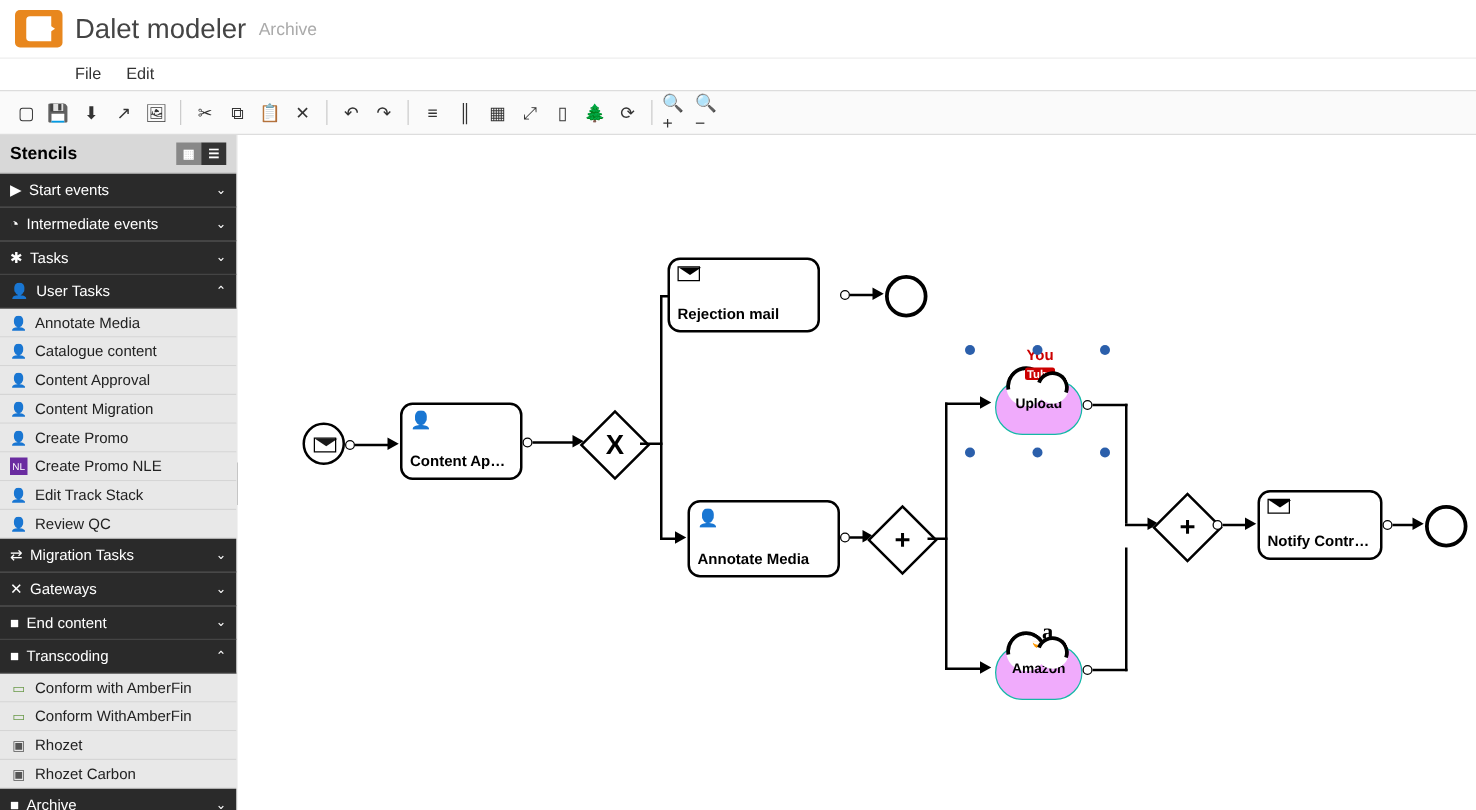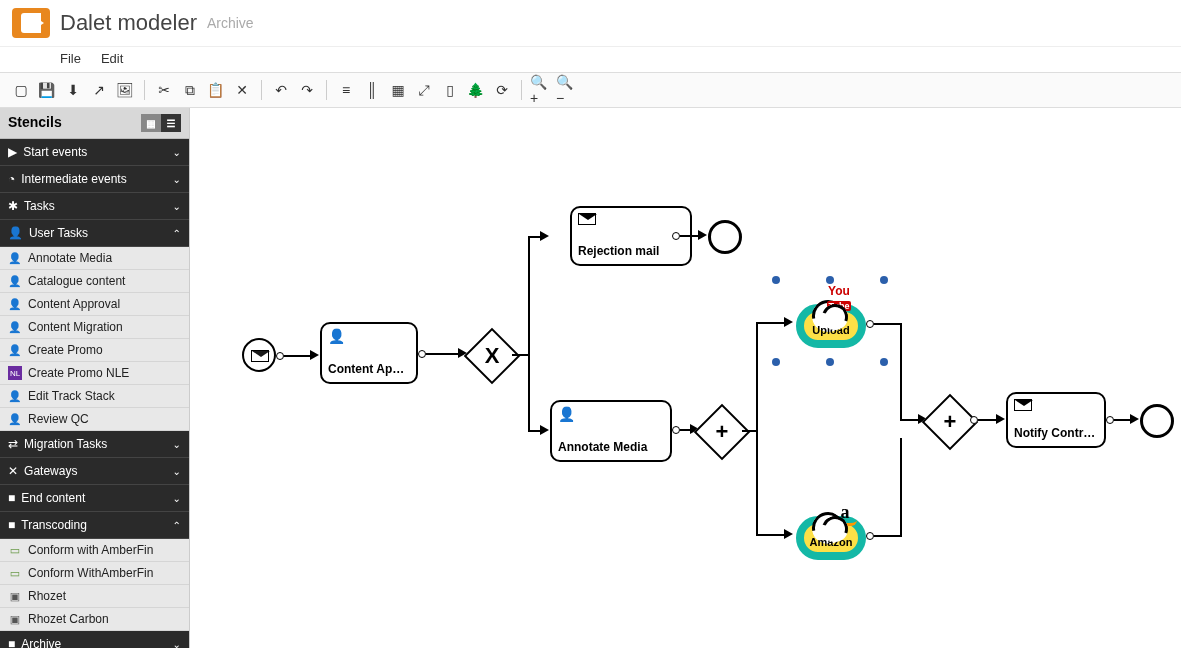--- a/index.html
+++ b/index.html
@@ -60,21 +60,21 @@
 }
 .task .tico { position:absolute; left:6px; top:4px; font-size:14px; }
 .task .tlabel { position:absolute; left:6px; right:6px; bottom:6px; font-size:12px; font-weight:bold; white-space:nowrap; overflow:hidden; text-overflow:ellipsis; }
 
 .gateway {
   position: absolute; width: 40px; height: 40px; transform: rotate(45deg); border: 2.5px solid #000; background:#fff;
 }
 .gateway .gmark { position:absolute; left:0; top:0; width:100%; height:100%; transform: rotate(-45deg); display:flex; align-items:center; justify-content:center; font-size:22px; font-weight:bold; }
 
 .cloud {
-  position: absolute; width: 70px; height: 44px; border: 8px solid #14b8a6; border-radius: 22px; background:#fde047;
+  position: absolute; width: 70px; height: 44px; border: 1px solid #14b8a6; border-radius: 22px; background:#f0abfc;
 }
 .cloud::before { content:''; position:absolute; left:8px; top:-12px; width:26px; height:26px; border:3px solid #000; border-radius:50%; background:#fff; border-bottom-color:transparent; border-right-color:transparent; transform:rotate(35deg);}
 .cloud::after { content:''; position:absolute; right:10px; top:-8px; width:20px; height:20px; border:3px solid #000; border-radius:50%; background:#fff; border-bottom-color:transparent; border-left-color:transparent; transform:rotate(-25deg);}
 .cloud .clabel { position:absolute; left:0; right:0; top:12px; text-align:center; font-size:11px; font-weight:bold; }
 
 .cloud-logo { position:absolute; font-size:12px; font-weight:bold; text-align:center; width:30px; }
 .cloud-logo.yt { color:#c00; top:-28px; left:20px; }
 .cloud-logo.az { color:#000; top:-22px; left:26px; font-size:18px; font-family: Georgia, serif; }
 .cloud-logo.az::after{content:''; display:block; width:24px; height:3px; border-bottom:3px solid #f90; border-radius:0 0 12px 12px; margin:-3px auto 0;}
 
@@ -279,21 +279,21 @@
     <div class="gateway" style="left:282px; top:228px;">
       <div class="gmark">X</div>
     </div>
 
     <div class="line hline" style="left:322px; top:246px; width:18px;"></div>
     <div class="line vline" style="left:338px; top:128px; height:196px;"></div>
 
     <div class="line hline" style="left:338px; top:128px; width:14px;"></div>
     <div class="arrow-r" style="left:350px; top:123px;"></div>
 
-    <div class="task" style="left:380px; top:98px; width:122px; height:60px;">
+    <div class="task" style="left:344px; top:98px; width:122px; height:60px;">
       <span class="tico"><span class="env-ico"></span></span>
       <span class="tlabel">Rejection mail</span>
     </div>
     <div class="circ" style="left:482px; top:124px;"></div>
     <div class="line hline" style="left:490px; top:127px; width:20px;"></div>
     <div class="arrow-r" style="left:508px; top:122px;"></div>
     <div class="evt-end thick" style="left:518px; top:112px;"></div>
 
     <div class="line hline" style="left:338px; top:322px; width:14px;"></div>
     <div class="arrow-r" style="left:350px; top:317px;"></div>

